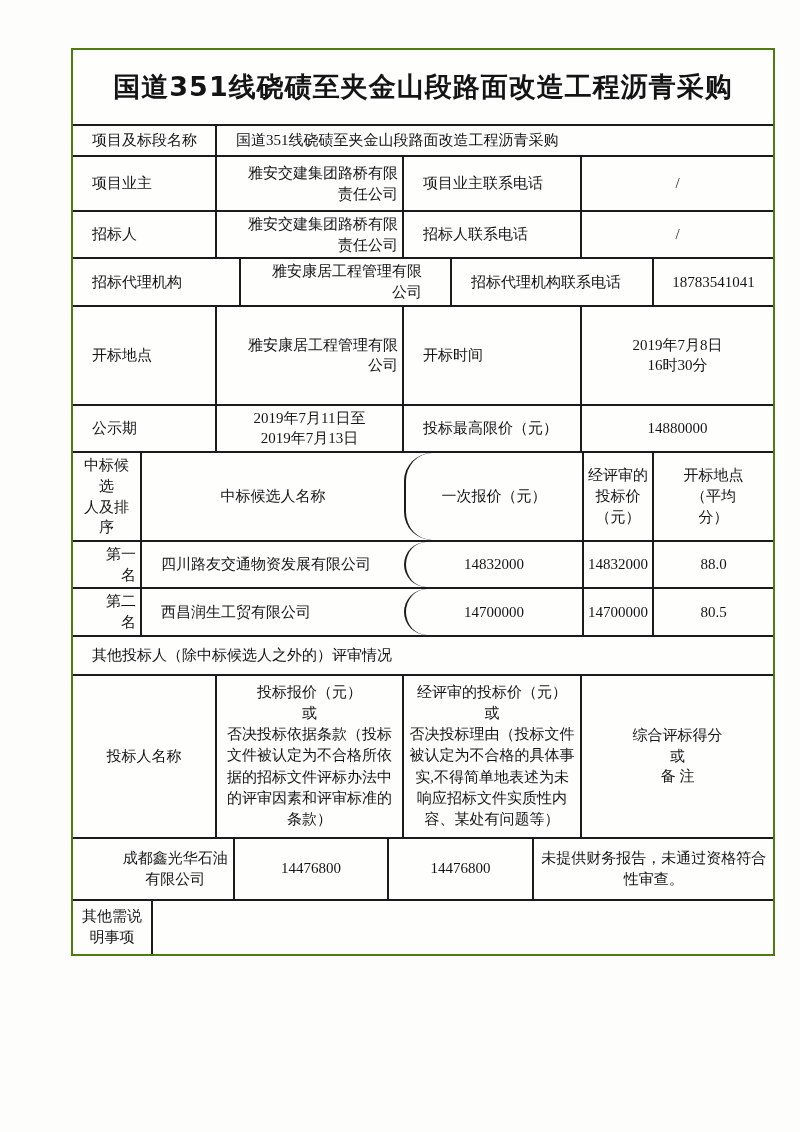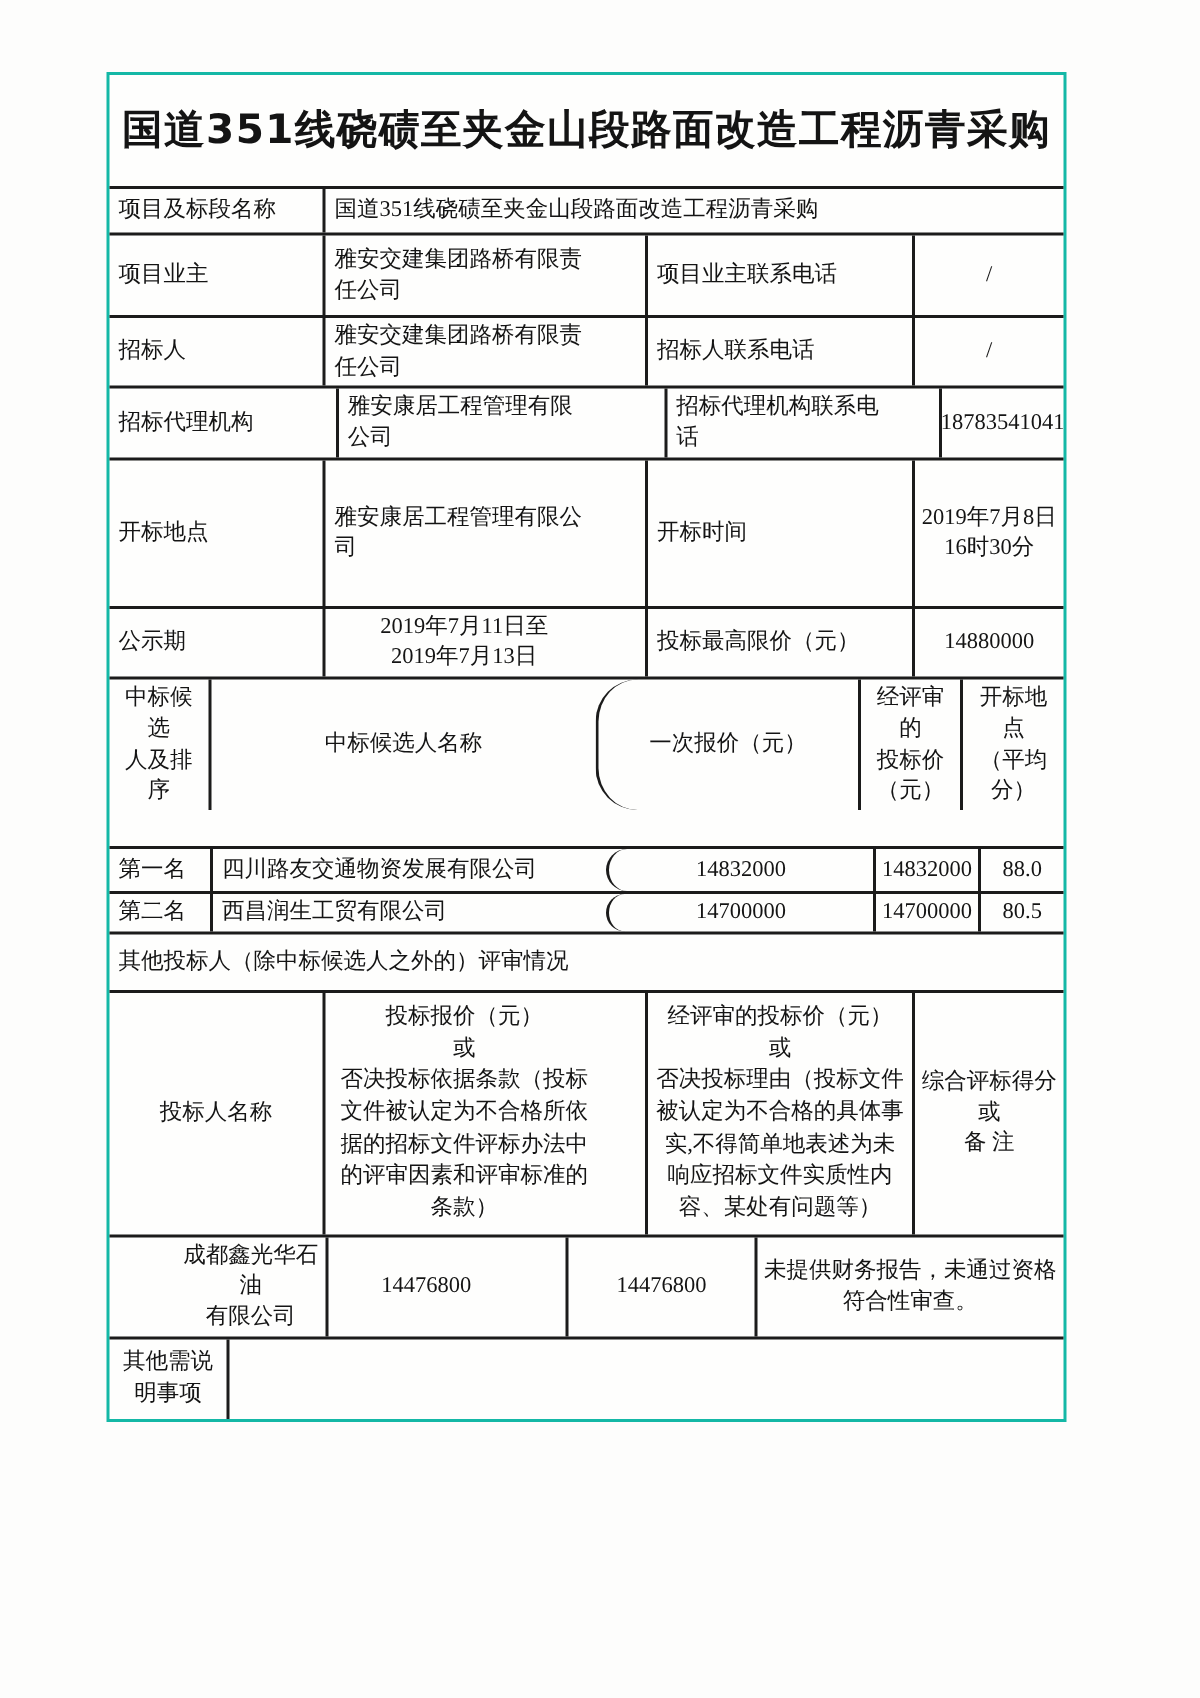--- a/index.html
+++ b/index.html
@@ -11,65 +11,65 @@
   }
   .page {
     position: relative;
     width: 800px; height: 1132px;
     background: #fdfdfc;
     overflow: hidden;
   }
   .tbl {
     position: absolute;
     left: 71px; top: 48px;
-    width: 640px;
-    border: 2px solid #14b8a6;
+    width: 704px;
+    border: 2px solid #4d7c0f;
     box-sizing: border-box;
     background: #fefefd;
   }
   .row { display: flex; align-items: stretch; border-top: 2px solid #1b1b1b; }
   .row:first-child { border-top: none; }
   .cell {
     box-sizing: border-box;
     border-left: 2px solid #1b1b1b;
     display: flex; align-items: center; justify-content: center;
     text-align: center;
     white-space: pre-line;
     font-size: 15px; line-height: 1.38;
     padding: 2px 4px;
     overflow: hidden;
   }
   .cell:first-child { border-left: none; }
-  .left { justify-content: flex-start; text-align: left; padding-left: 6px; }
+  .left { justify-content: flex-start; text-align: right; padding-left: 19px; }
   .grow { flex: 1 1 auto; }
 
   
   .title-cell {
     font-family: "DejaVu Sans", "Liberation Sans", sans-serif;
     font-weight: 700; font-size: 27px; letter-spacing: 1px;
   }
 
   
   .h-title { min-height: 74px; }
   .h-r2  { min-height: 29px; }
   .h-r3  { min-height: 53px; }
   .h-r4  { min-height: 42px; }
   .h-r5  { min-height: 26px; gap: 24px; }
   .h-r6  { min-height: 97px; }
   .h-r7  { min-height: 39px; }
   .h-r8  { min-height: 52px; }
-  .h-r9  { min-height: 28px; margin-top: 24px; }
+  .h-r9  { min-height: 28px; }
   .h-r10 { min-height: 22px; }
   .h-r11 { min-height: 37px; }
   .h-r12 { min-height: 161px; }
   .h-r13 { min-height: 60px; padding-left: 44px; }
   .h-r14 { min-height: 53px; }
 
   
-  .u1 { width: 142px; } .u2 { width: 187px; } .u3 { width: 178px; margin-left: 28px; }
+  .u1 { width: 142px; } .u2 { width: 187px; } .u3 { width: 178px; }
   
   .c1 { width: 67px; } .c2 { width: 264px; } .c3 { width: 178px; border-radius: 28px; } .c4 { width: 70px; }
   
   .f1 { width: 78px; }
 
   .small-lh { line-height: 1.42; }
 </style>
 </head>
 <body>
 

